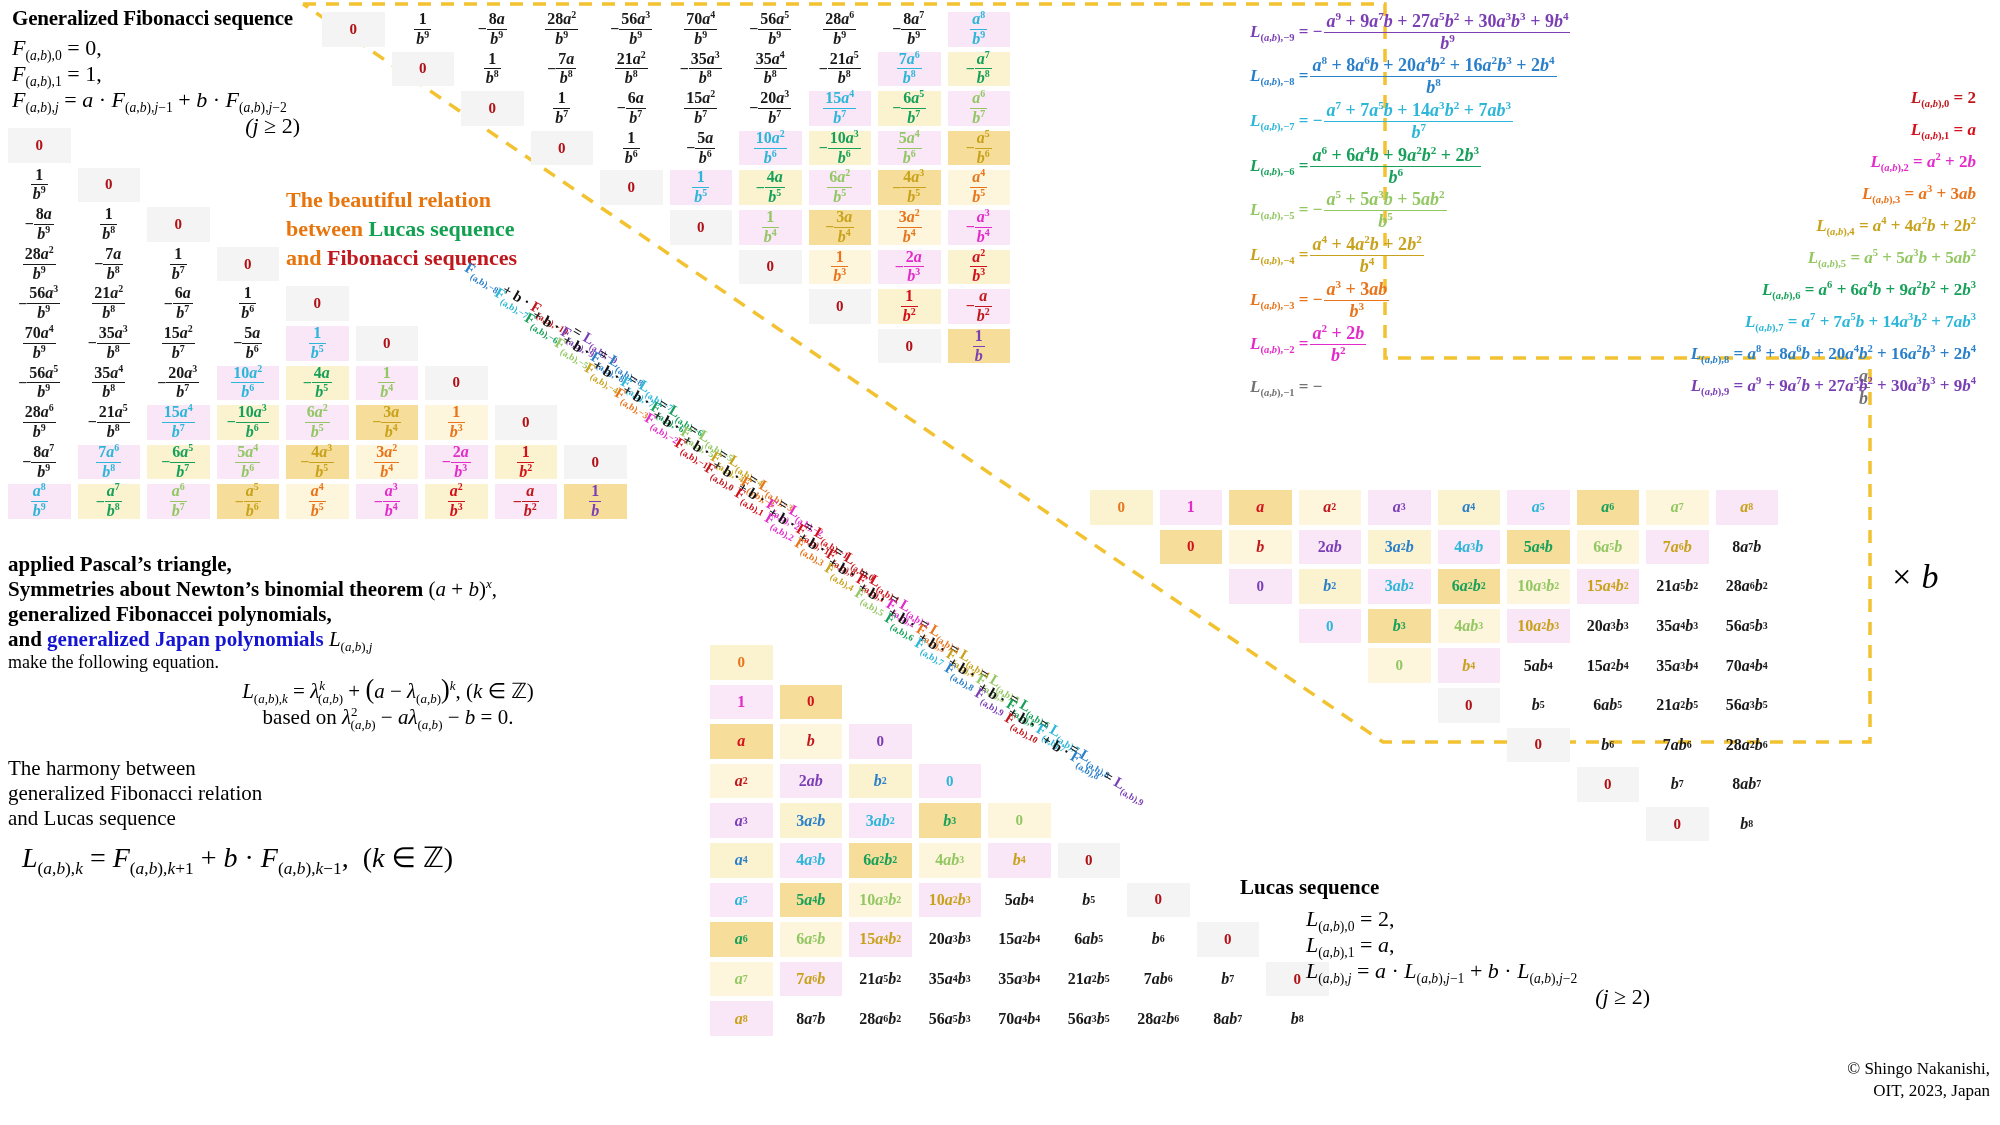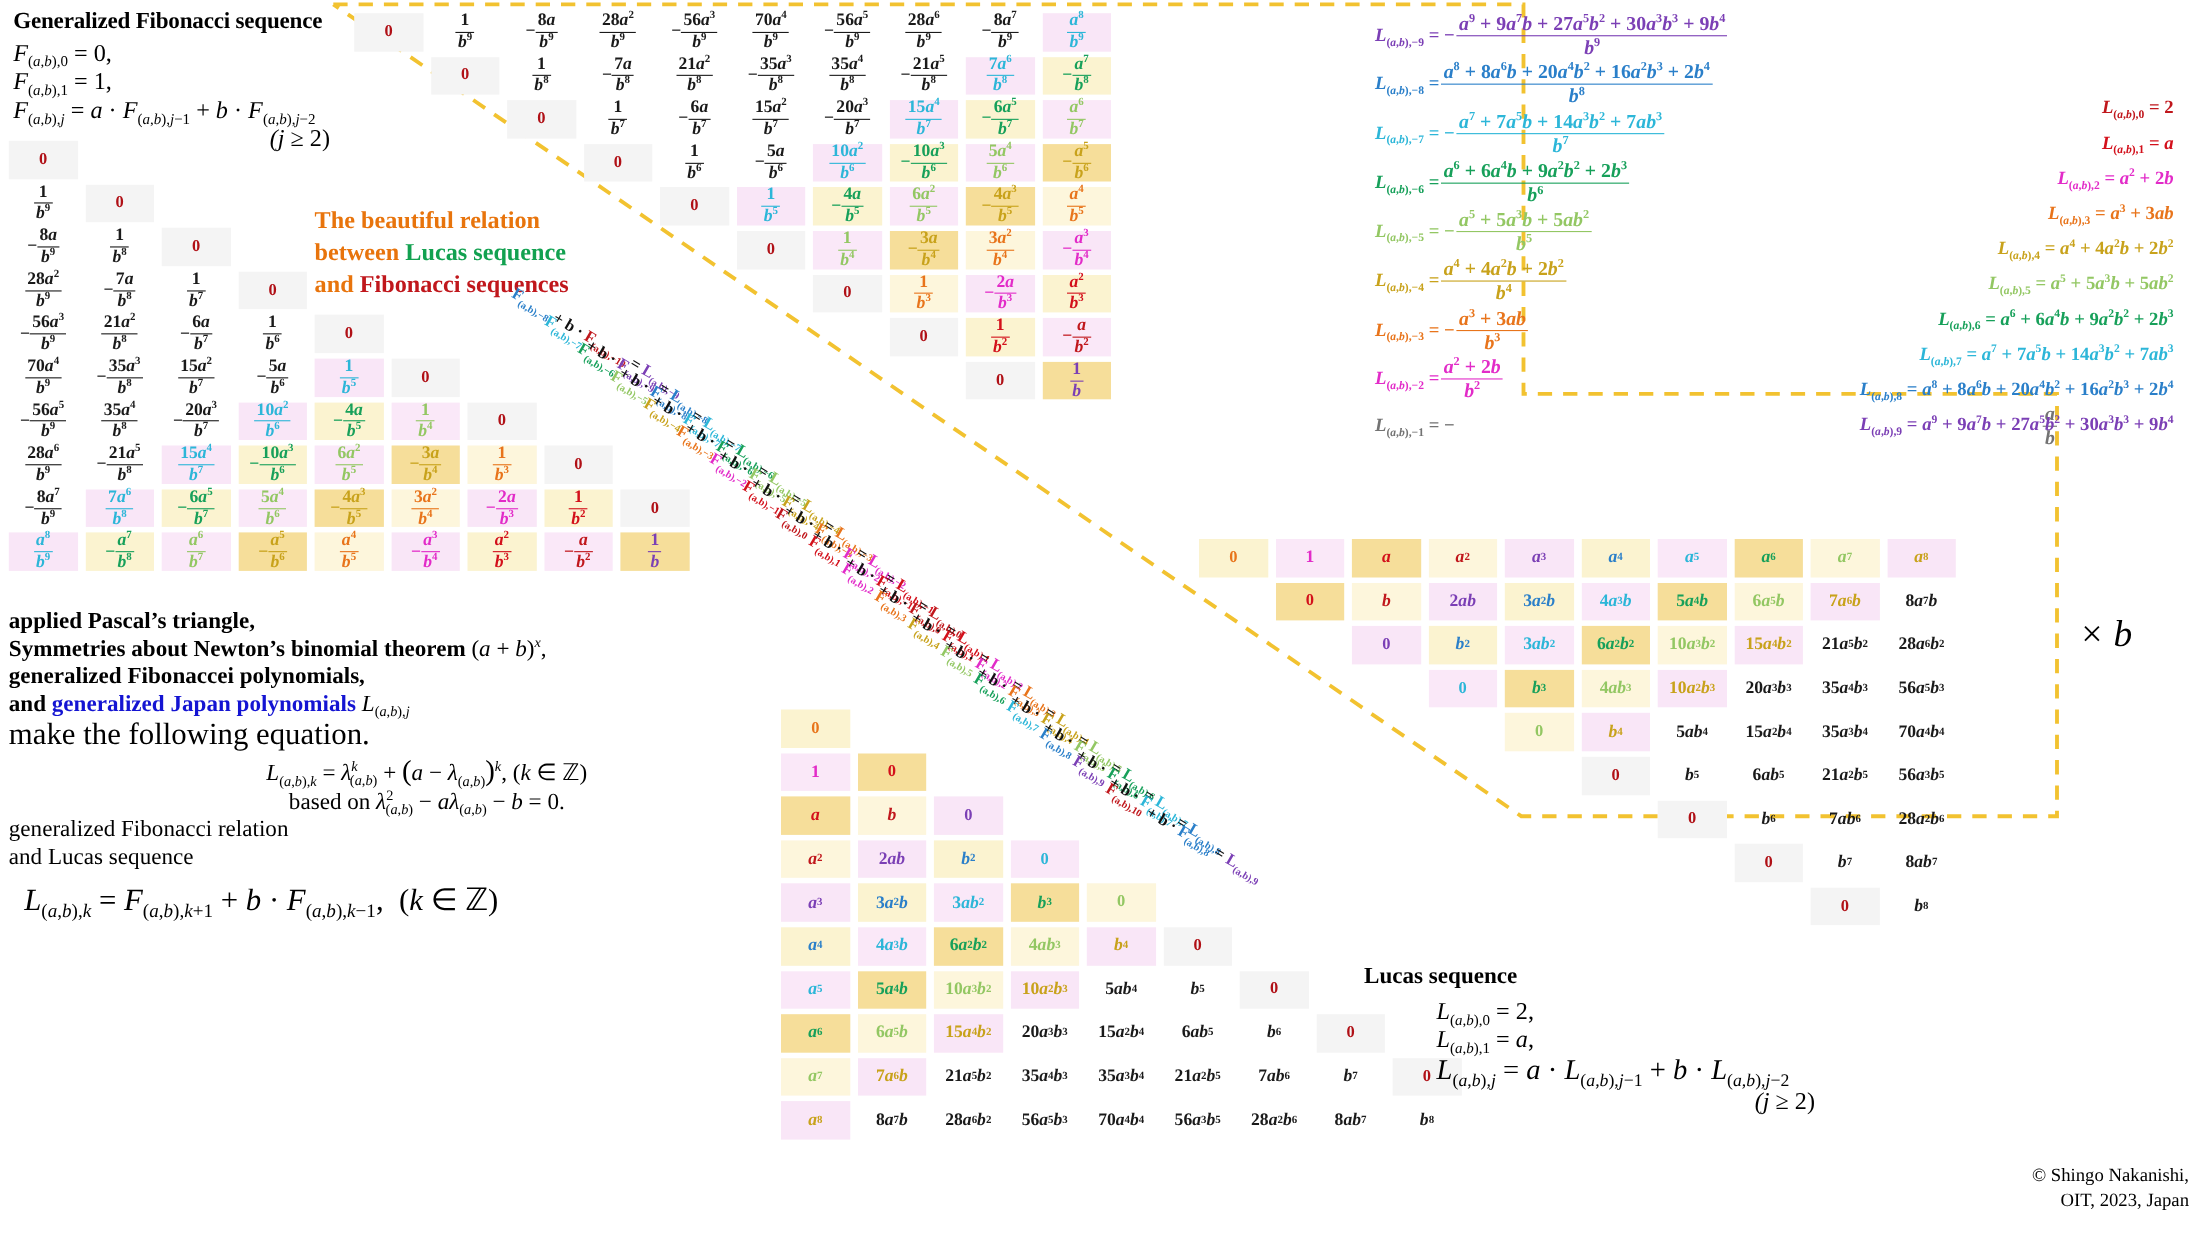--- a/index.html
+++ b/index.html
@@ -973,44 +973,45 @@
 <div class="abs" style="left:8px;top:552px;width:700px;">
   <div class="bold" style="font-size:21px;">applied Pascal’s triangle,</div>
   <div class="bold" style="font-size:21px;">
     Symmetries about Newton’s binomial theorem <span style="font-weight:400;">(<i>a</i> + <i>b</i>)<sup><i>x</i></sup>,</span>
   </div>
   <div class="bold" style="font-size:21px;">generalized Fibonaccei polynomials,</div>
   <div class="bold" style="font-size:21px;">and
     <span style="color:#1414D2;">generalized Japan polynomials</span>
     <span style="font-weight:400;"><i>L</i><sub>(<i>a</i>,<i>b</i>),<i>j</i></sub></span>
   </div>
-  <div style="font-size:28px;">make the following equation.</div>
+  <div style="font-size:18px;">make the following equation.</div>
   <div style="font-size:21px;text-align:center;padding-left:60px;margin-top:2px;">
     <i>L</i><sub>(<i>a</i>,<i>b</i>),<i>k</i></sub> = <i>λ</i><sup><i>k</i></sup><sub style="margin-left:-7px;">(<i>a</i>,<i>b</i>)</sub> + <span style="font-size:1.25em;">(</span><i>a</i> − <i>λ</i><sub>(<i>a</i>,<i>b</i>)</sub><span style="font-size:1.25em;">)</span><sup><i>k</i></sup>, (<i>k</i> ∈ ℤ)
   </div>
   <div style="font-size:21px;text-align:center;padding-left:60px;">
     based on <i>λ</i><sup>2</sup><sub style="margin-left:-7px;">(<i>a</i>,<i>b</i>)</sub> − <i>aλ</i><sub>(<i>a</i>,<i>b</i>)</sub> − <i>b</i> = 0.
   </div>
 
+  <div style="font-size:21px;margin-top:26px;">The harmony between</div>
   <div style="font-size:21px;">generalized Fibonacci relation</div>
   <div style="font-size:21px;">and Lucas sequence</div>
   <div style="font-size:28px;margin-top:10px;margin-left:14px;white-space:nowrap;">
     <i>L</i><sub>(<i>a</i>,<i>b</i>),<i>k</i></sub> = <i>F</i><sub>(<i>a</i>,<i>b</i>),<i>k</i>+1</sub> + <i>b</i> · <i>F</i><sub>(<i>a</i>,<i>b</i>),<i>k</i>−1</sub>,&nbsp;&nbsp;(<i>k</i> ∈ ℤ)
   </div>
 </div>
 
 <div class="abs" style="left:1240px;top:875px;width:420px;">
   <div class="bold" style="font-size:21px;">Lucas sequence</div>
   <div style="font-size:22px;margin-left:66px;margin-top:6px;">
     <i>L</i><sub>(<i>a</i>,<i>b</i>),0</sub> = 2,
   </div>
   <div style="font-size:22px;margin-left:66px;">
     <i>L</i><sub>(<i>a</i>,<i>b</i>),1</sub> = <i>a</i>,
   </div>
-  <div style="font-size:26px;margin-left:66px;white-space:nowrap;">
+  <div style="font-size:22px;margin-left:66px;white-space:nowrap;">
     <i>L</i><sub>(<i>a</i>,<i>b</i>),<i>j</i></sub> = <i>a</i> · <i>L</i><sub>(<i>a</i>,<i>b</i>),<i>j</i>−1</sub> + <i>b</i> · <i>L</i><sub>(<i>a</i>,<i>b</i>),<i>j</i>−2</sub>
   </div>
   <div style="font-size:22px;text-align:right;padding-right:10px;"><i>(j</i> ≥ 2)</div>
 </div>
 
 <div class="abs" style="left:1780px;top:1058px;width:210px;text-align:right;font-size:17px;line-height:1.3;">
   <div>© Shingo Nakanishi,</div>
   <div>OIT, 2023, Japan</div>
 </div>
 

